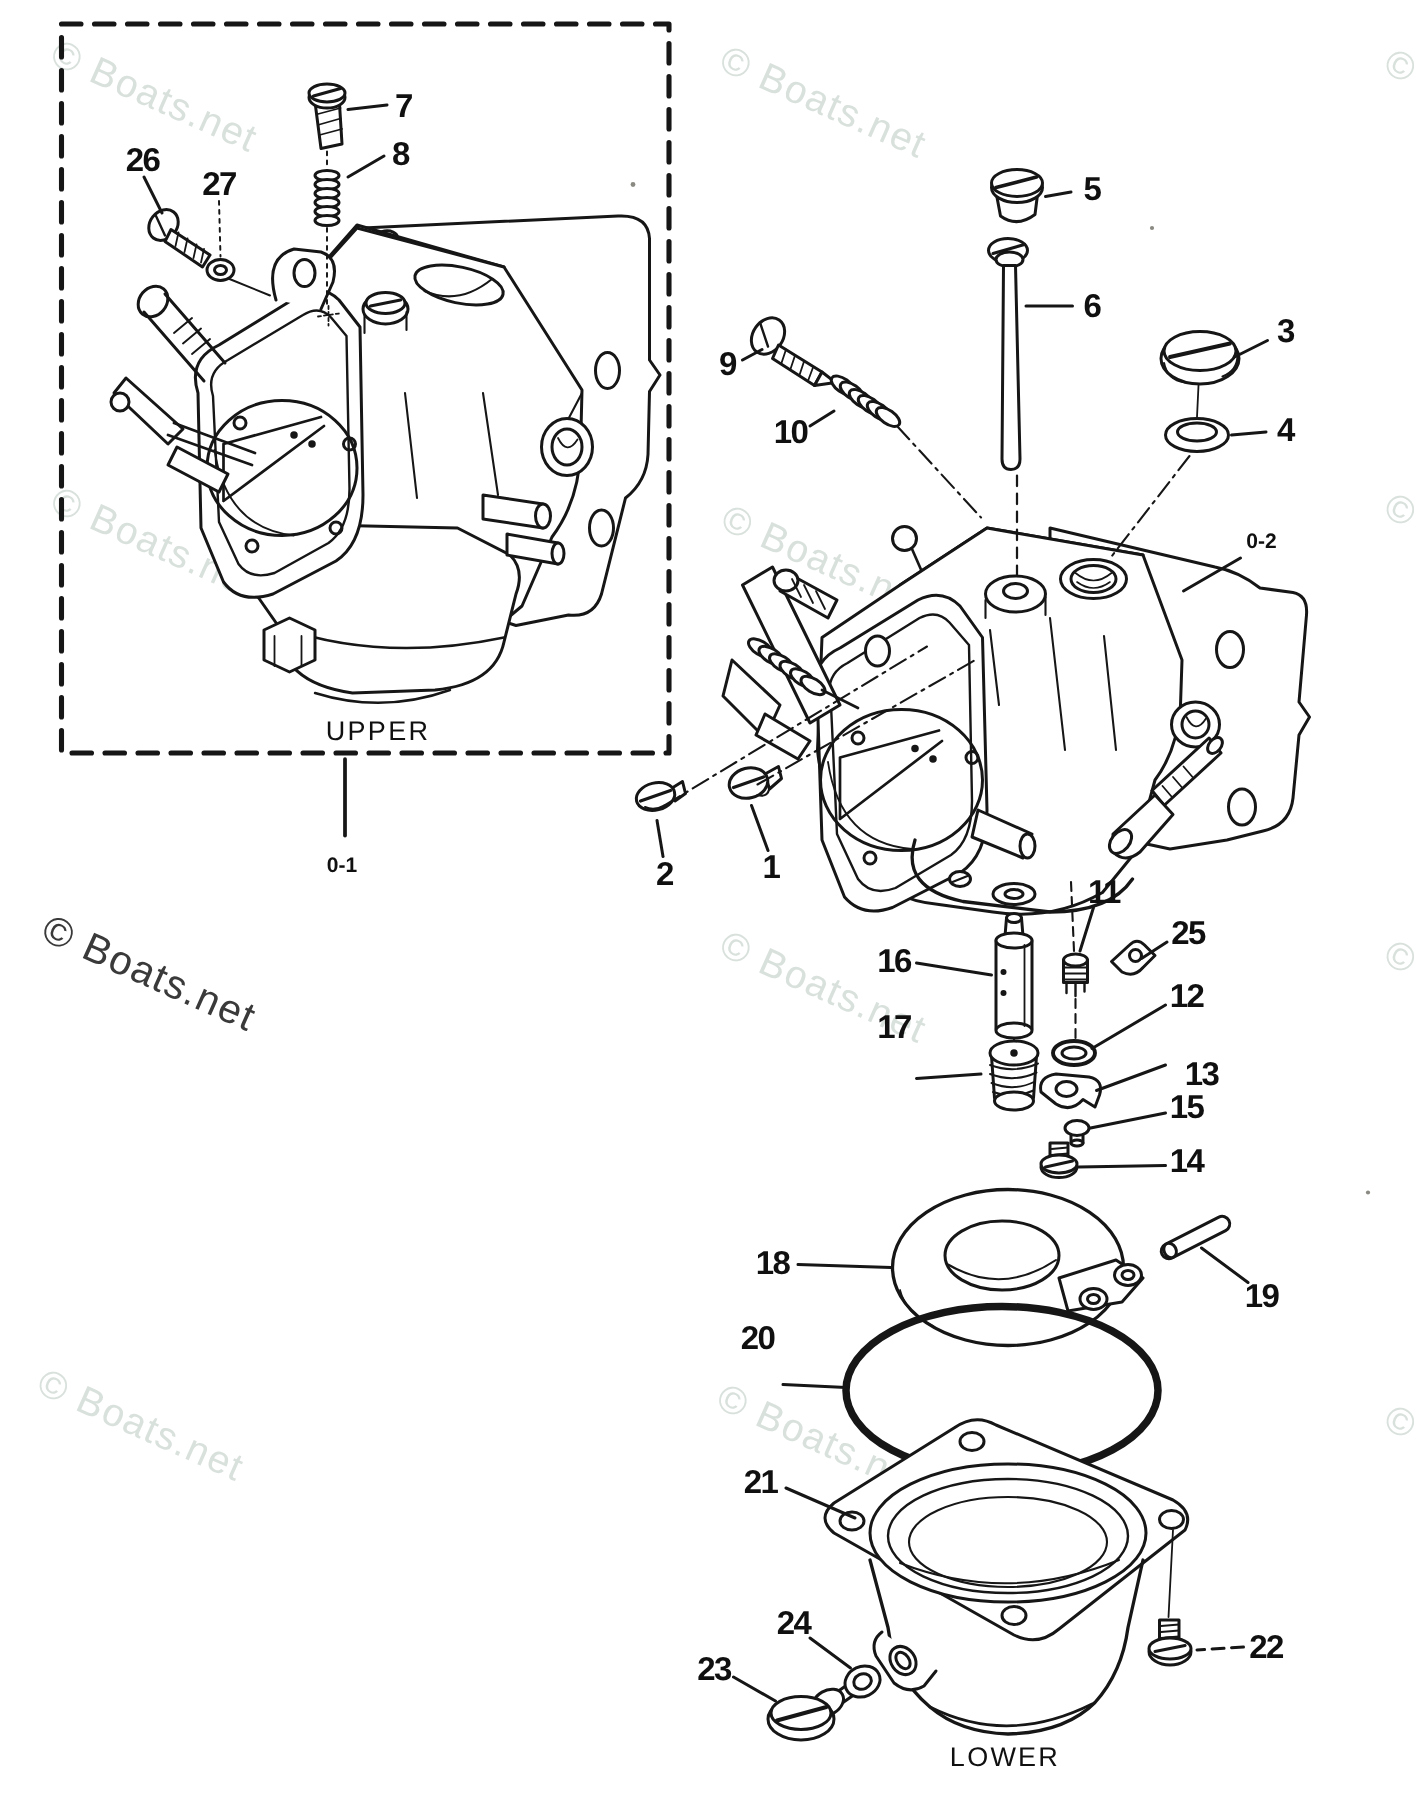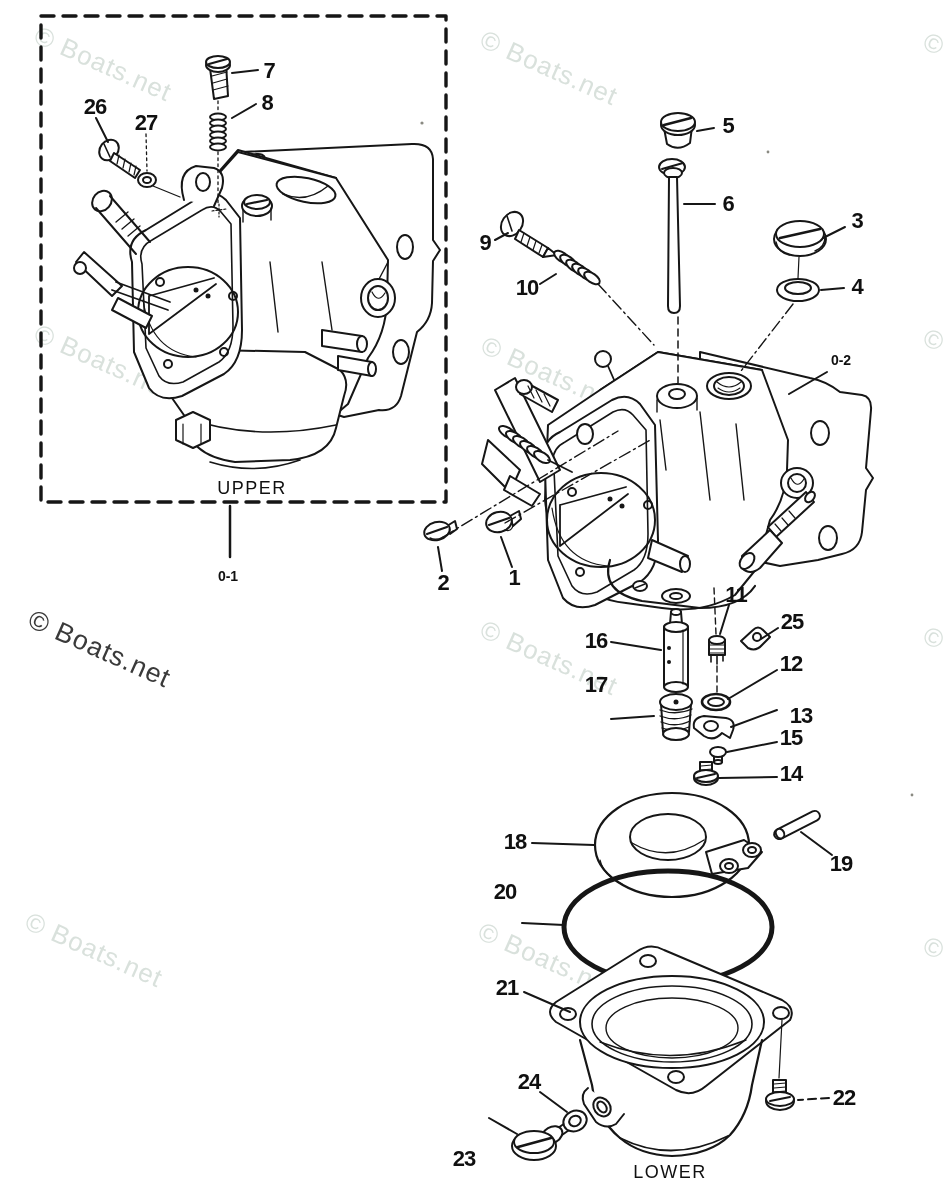--- a/index.html
+++ b/index.html
@@ -453,16 +453,16 @@
   <div class="lbl callout" style="left:791px;top:664px;">12</div>
   <div class="lbl callout" style="left:791px;top:716px;margin-left:10px;">13</div>
   <div class="lbl callout" style="left:596px;top:685px;">17</div>
   <div class="lbl callout" style="left:791px;top:738px;">15</div>
   <div class="lbl callout" style="left:791px;top:774px;">14</div>
   <div class="lbl callout" style="left:515px;top:842px;">18</div>
   <div class="lbl callout" style="left:841px;top:864px;">19</div>
   <div class="lbl callout" style="left:505px;top:892px;">20</div>
   <div class="lbl callout" style="left:507px;top:988px;">21</div>
   <div class="lbl callout" style="left:844px;top:1098px;">22</div>
-  <div class="lbl callout" style="left:464px;top:1113px;margin-top:46px;">23</div>
+  <div class="lbl callout" style="left:476px;top:1113px;">23</div>
   <div class="lbl callout" style="left:529px;top:1082px;">24</div>
 
 </div>
 
 </body></html>

